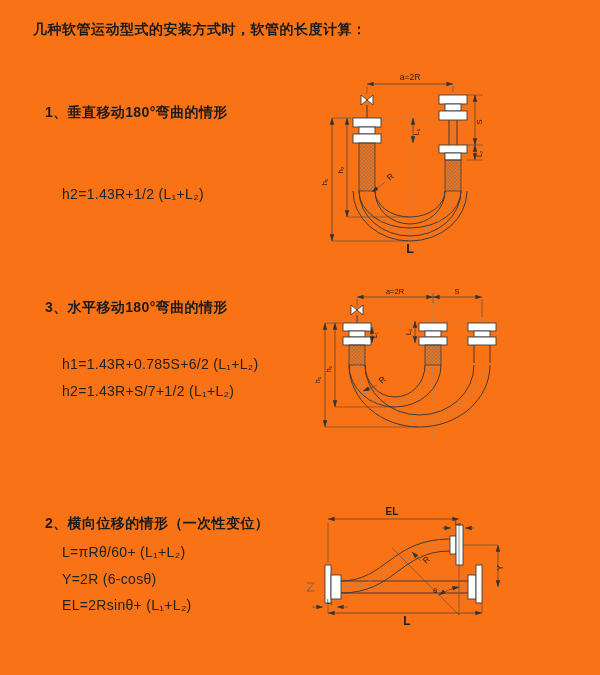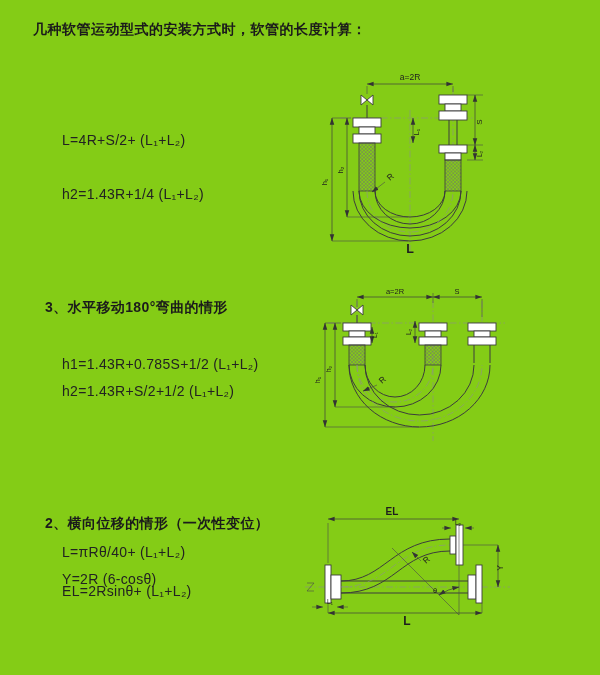--- a/index.html
+++ b/index.html
@@ -1,17 +1,17 @@
 <!DOCTYPE html>
 <html><head>
 <meta charset="utf-8">
 <style>
   html,body{margin:0;padding:0;background:#fff;}
   .page{
-    position:relative;width:600px;height:675px;background:#84cc16;overflow:hidden;
+    position:relative;width:600px;height:675px;background:#f97316;overflow:hidden;
     font-family:"Liberation Sans","DejaVu Sans",sans-serif;color:#1b1b1b;
   }
   .title{position:absolute;left:33px;top:21px;font-size:14px;font-weight:700;letter-spacing:.5px;}
   .heading{position:absolute;left:45px;font-size:14px;font-weight:700;letter-spacing:.4px;}
   .formula{position:absolute;left:62px;font-size:14px;font-weight:400;letter-spacing:.3px;color:#222;}
   .diag{position:absolute;}
   
   .ln{fill:none;stroke:#3c3c3c;stroke-width:1;}
   .th{fill:none;stroke:#4a4a4a;stroke-width:.6;}
   .dm{fill:none;stroke:#3c3c3c;stroke-width:.7;}
@@ -31,31 +31,31 @@
     <marker id="ar" viewBox="0 0 10 10" refX="9.5" refY="5" markerWidth="7" markerHeight="7" markerUnits="userSpaceOnUse" orient="auto-start-reverse">
       <path d="M0,1.8 L10,5 L0,8.2 Z" fill="#333"></path>
     </marker>
   </defs>
 </svg>
 
 <div class="page">
 
   <div class="title">几种软管运动型式的安装方式时，软管的长度计算：</div>
 
-  <div class="formula" style="top:132px">L=4R+S/2+ (L₁+L₂)</div>
-  <div class="formula" style="top:186px">h2=1.43R+1/4 (L₁+L₂)</div>
+  <div class="heading" style="top:104px">1、垂直移动180°弯曲的情形</div>
+  <div class="formula" style="top:186px">h2=1.43R+1/2 (L₁+L₂)</div>
 
   <div class="heading" style="top:299px">3、水平移动180°弯曲的情形</div>
-  <div class="formula" style="top:356px">h1=1.43R+0.785S+1/2 (L₁+L₂)</div>
-  <div class="formula" style="top:383px">h2=1.43R+S/2+1/2 (L₁+L₂)</div>
+  <div class="formula" style="top:356px">h1=1.43R+0.785S+6/2 (L₁+L₂)</div>
+  <div class="formula" style="top:383px">h2=1.43R+S/7+1/2 (L₁+L₂)</div>
 
   <div class="heading" style="top:515px">2、横向位移的情形（一次性变位）</div>
-  <div class="formula" style="top:544px">L=πRθ/40+ (L₁+L₂)</div>
+  <div class="formula" style="top:544px">L=πRθ/60+ (L₁+L₂)</div>
   <div class="formula" style="top:571px">Y=2R (6-cosθ)</div>
-  <div class="formula" style="top:583px">EL=2Rsinθ+ (L₁+L₂)</div>
+  <div class="formula" style="top:597px">EL=2Rsinθ+ (L₁+L₂)</div>
 
   <svg class="diag" style="left:315px;top:70px" width="277" height="192" viewBox="0 0 277 192">
     <g>
       <path class="cl" d="M95,40 V188"></path>
       <path class="cl" d="M25,48 H158"></path>
       <path class="cl" d="M138,18 V92"></path>
     </g>
 
     <path class="th" d="M52,16 V24 M138,16 V22"></path>
     <line class="dm" x1="52" y1="14" x2="138" y2="14" marker-start="url(#ar)" marker-end="url(#ar)"></line>

